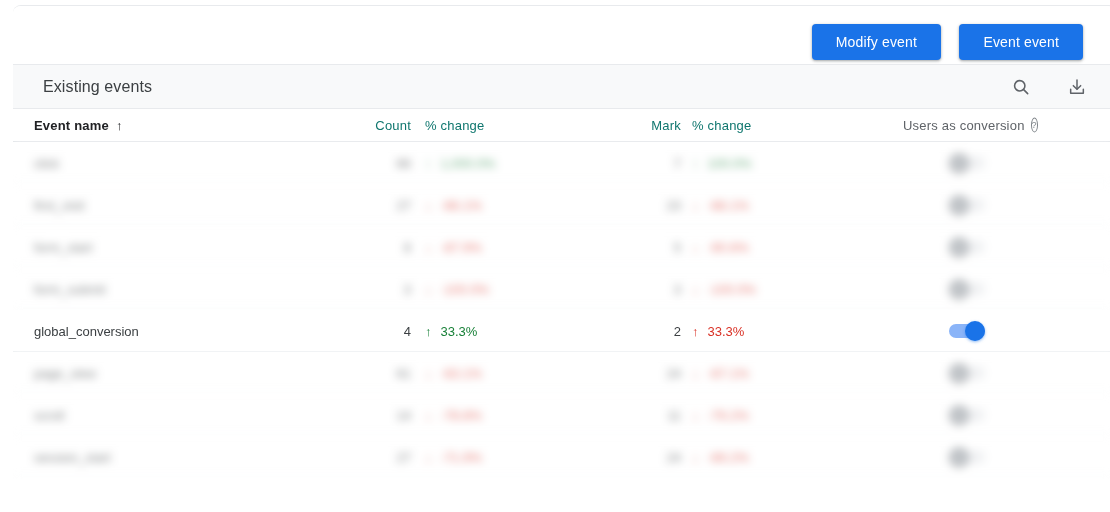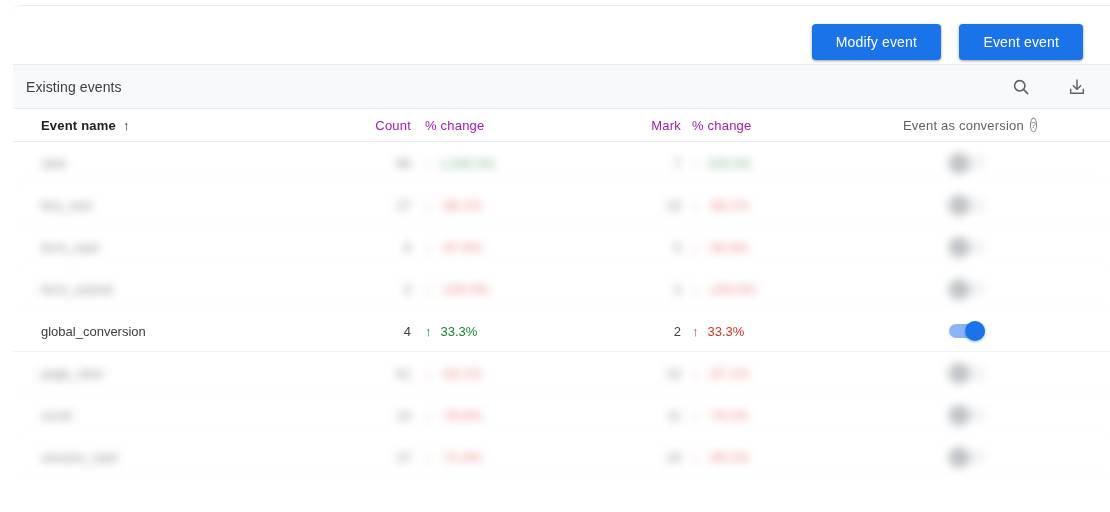--- a/index.html
+++ b/index.html
@@ -59,24 +59,24 @@
   
   .section-band {
     position: relative;
     height: 43px;
     background: #f8f9fa;
     border-top: 1px solid #e8eaed;
     border-bottom: 1px solid #e8eaed;
   }
   .section-title {
     position: absolute;
-    left: 13px;
+    left: 30px;
     top: 50%;
     transform: translateY(-50%);
-    font-size: 14px;
+    font-size: 16px;
     color: #3c4043;
     letter-spacing: .1px;
   }
   .band-icons {
     position: absolute;
     right: 24px;
     top: 50%;
     transform: translateY(-50%);
     display: flex;
     align-items: center;
@@ -107,28 +107,28 @@
   .row.focused { height: 41px; }
 
   .cell {
     position: absolute;
     top: 50%;
     transform: translateY(-50%);
     font-size: 13px;
     color: #3c4043;
     white-space: nowrap;
   }
-  .c-name  { left: 28px; justify-content: space-between; }
+  .c-name  { left: 21px; justify-content: space-between; }
   .c-count { left: 330px; width: 68px; text-align: right; }
   .c-chg1  { left: 412px; display: flex; align-items: center; gap: 9px; }
   .c-users { left: 600px; width: 68px; text-align: right; }
   .c-chg2  { left: 679px; display: flex; align-items: center; gap: 9px; }
   .c-conv  { left: 890px; width: 128px; display: flex; align-items: center; justify-content: center; }
 
-  .row.header .cell { font-size: 13px; color: #a21caf; letter-spacing: .2px; }
+  .row.header .cell { font-size: 13px; color: #0f766e; letter-spacing: .2px; }
   .row.header .c-name { color: #202124; font-weight: 700; display: flex; align-items: center; gap: 7px; }
   .row.header .c-count { left: 330px; width: 68px; text-align: right; }
   .row.header .c-chg1  { left: 412px; display: block; }
   .row.header .c-users { left: 600px; width: 68px; text-align: right; }
   .row.header .c-chg2  { left: 679px; display: block; }
   .row.header .c-conv  { left: 890px; width: 128px; justify-content: flex-start; gap: 6px; color: #5f6368; }
 
   .sort-arrow { font-size: 13px; color: #202124; line-height: 1; }
   .help-icon {
     width: 13px; height: 13px;
@@ -203,21 +203,21 @@
     <div class="row header">
       <div class="cell c-name">
         <span>Event name</span>
         <span class="sort-arrow">↑</span>
       </div>
       <div class="cell c-count">Count</div>
       <div class="cell c-chg1">% change</div>
       <div class="cell c-users">Mark</div>
       <div class="cell c-chg2">% change</div>
       <div class="cell c-conv">
-        <span>Event as conversion</span>
+        <span>Users as conversion</span>
         <span class="help-icon">?</span>
       </div>
     </div>
 
     <div id="rows-host">
         <div class="row blurred">
           <div class="cell c-name">click</div>
           <div class="cell c-count">66</div>
           <div class="cell c-chg1">
             <span class="arrow up-green">↑</span>

